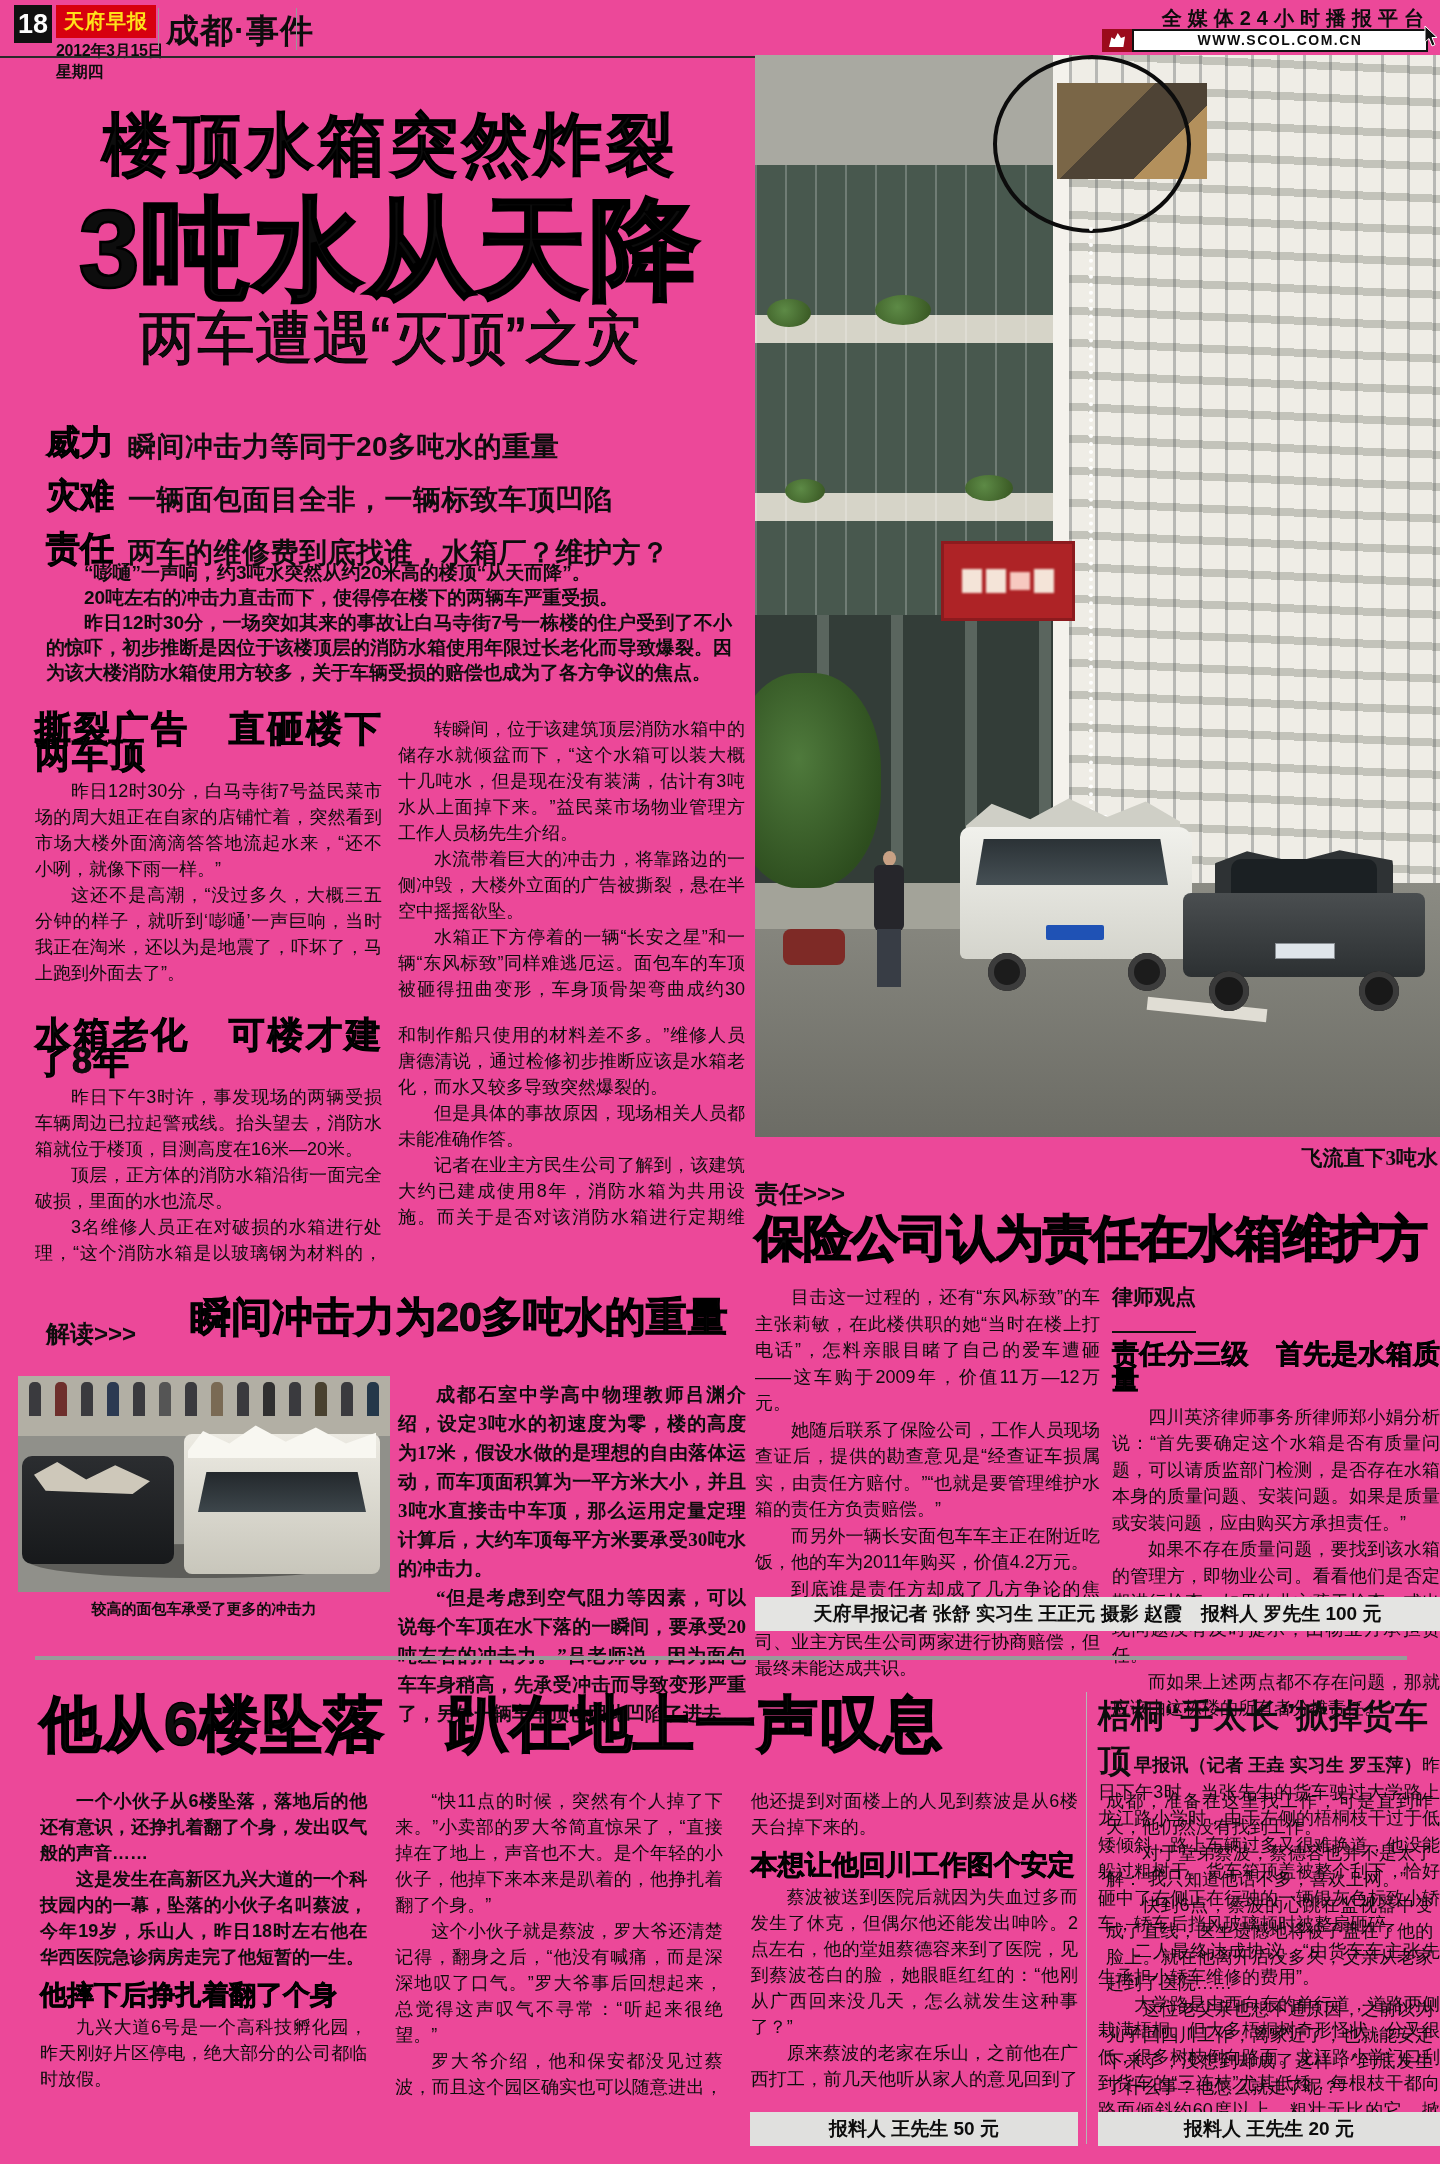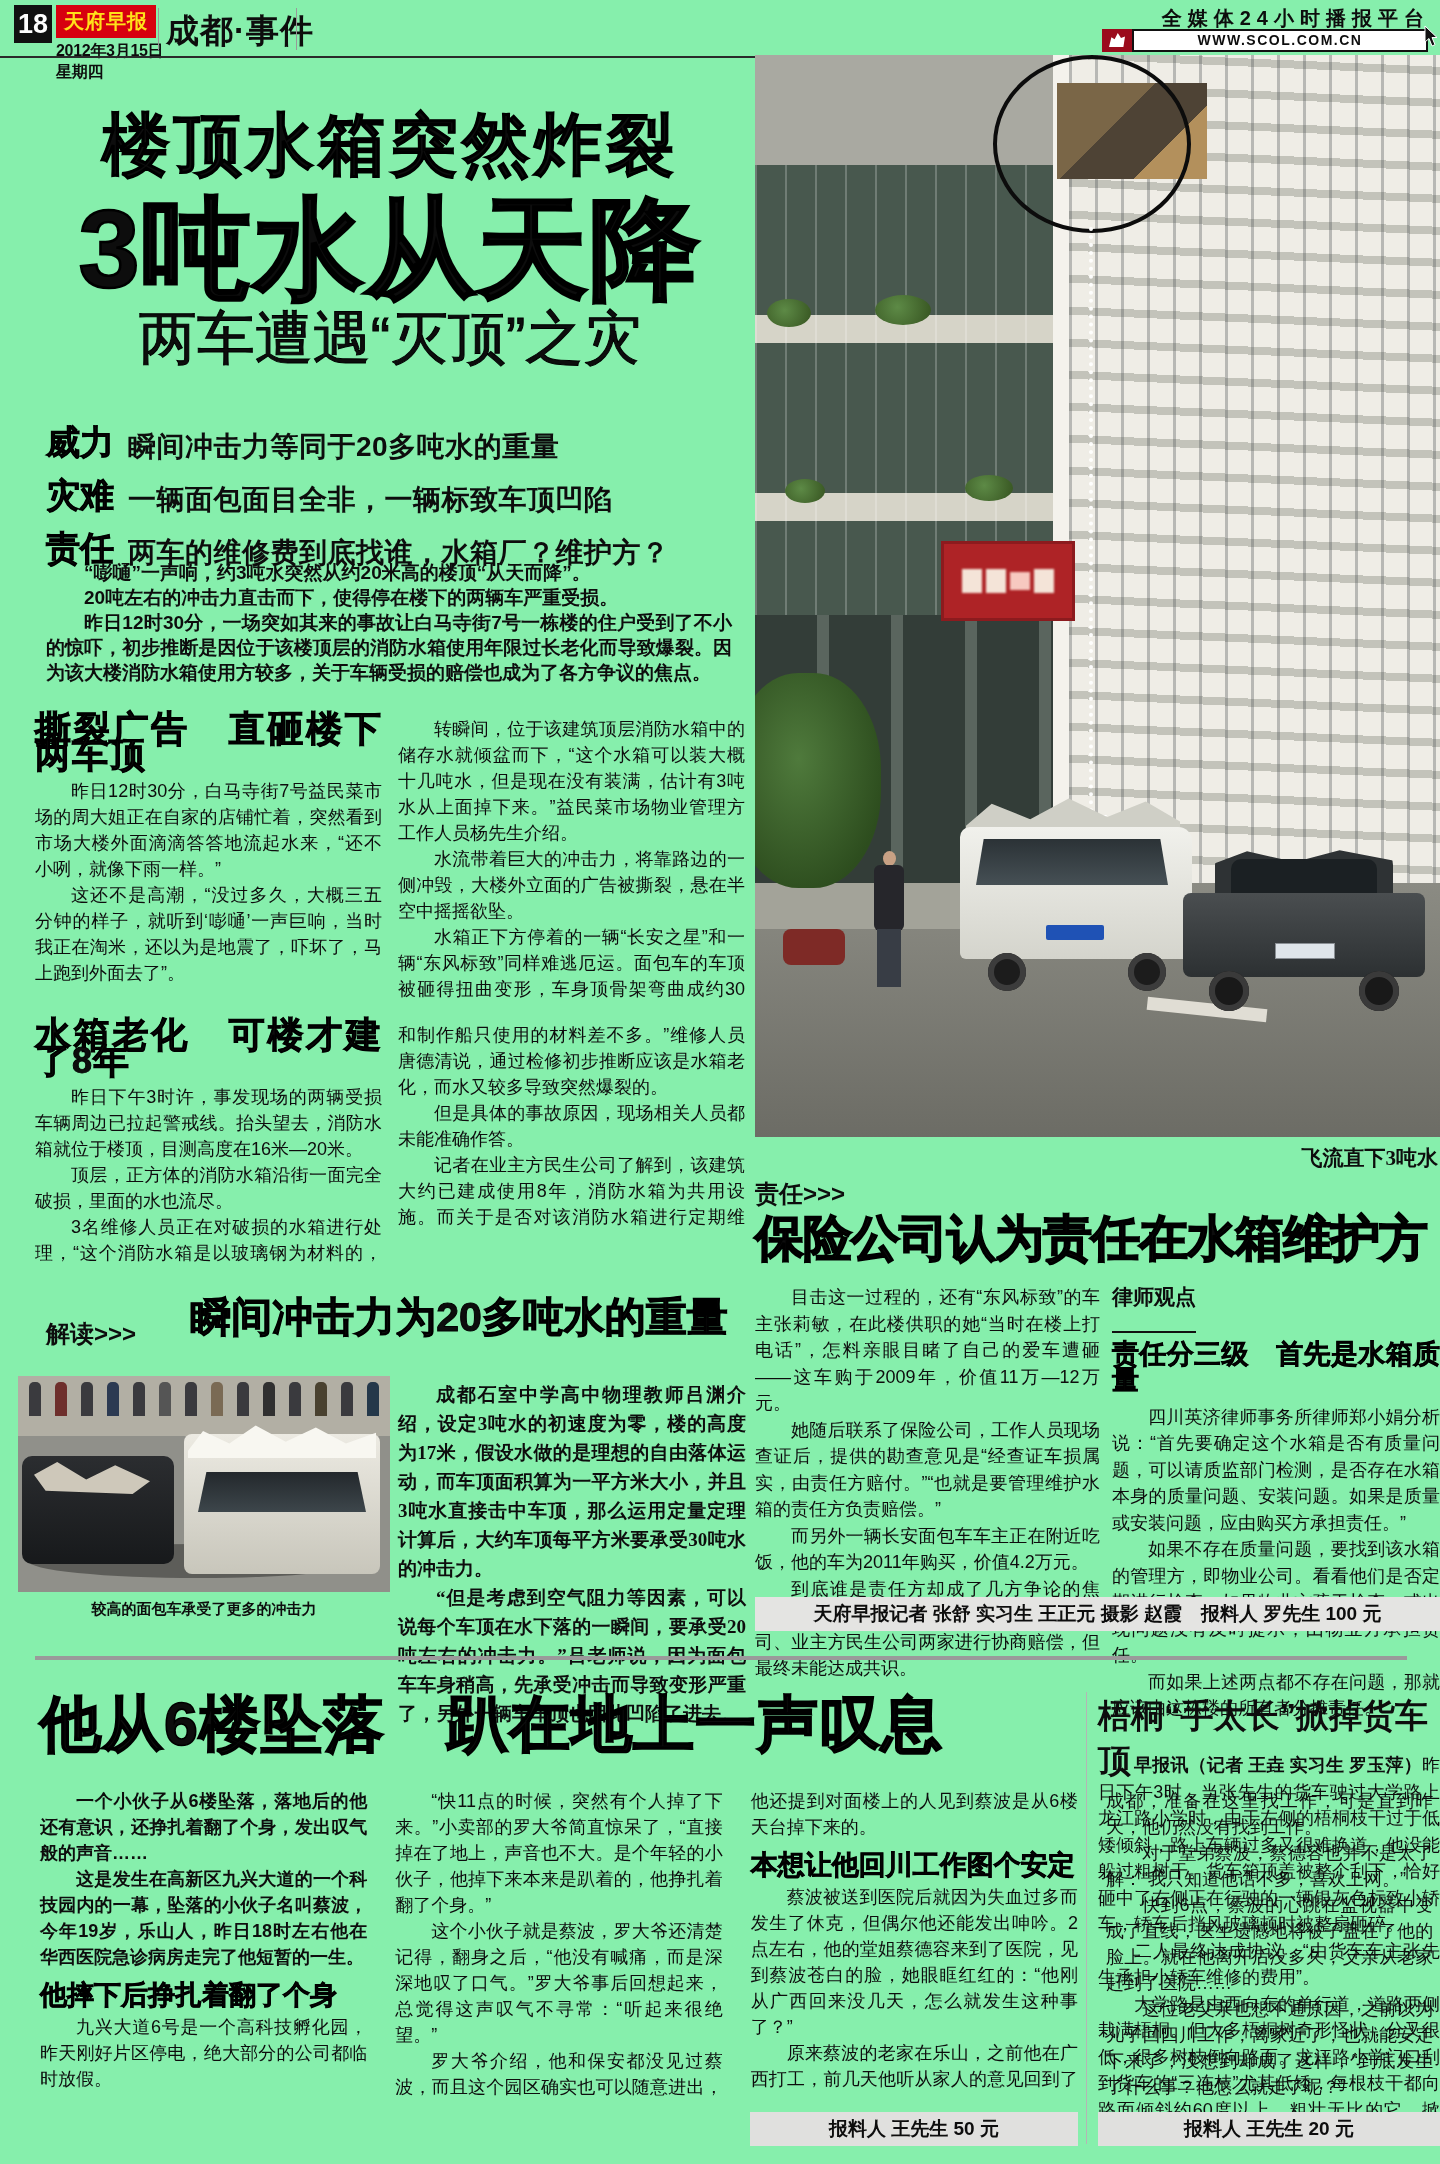--- a/index.html
+++ b/index.html
@@ -1,17 +1,17 @@
 <!DOCTYPE html>
 <html><head>
 <meta charset="utf-8">
 <style>
   *{box-sizing:border-box;margin:0;padding:0}
   html,body{background:#888}
-  .page{position:relative;width:1440px;height:2164px;margin:0 auto;background:#86efac;
+  .page{position:relative;width:1440px;height:2164px;margin:0 auto;background:#ec4899;
          font-family:"Liberation Sans","DejaVu Sans",sans-serif;color:#0d0d0d;overflow:hidden}
   .abs{position:absolute}
   .fat{-webkit-text-stroke:2.6px #000}
   .fat2{-webkit-text-stroke:1.6px #000}
   .fat3{-webkit-text-stroke:1px #000}
 
   
   .pagenum{left:14px;top:5px;width:38px;height:38px;background:#111;color:#fff;
            font-size:27px;font-weight:900;text-align:center;line-height:38px}
   .masthead{left:56px;top:5px;width:100px;height:33px;background:#d7000f;color:#ffe11a;

